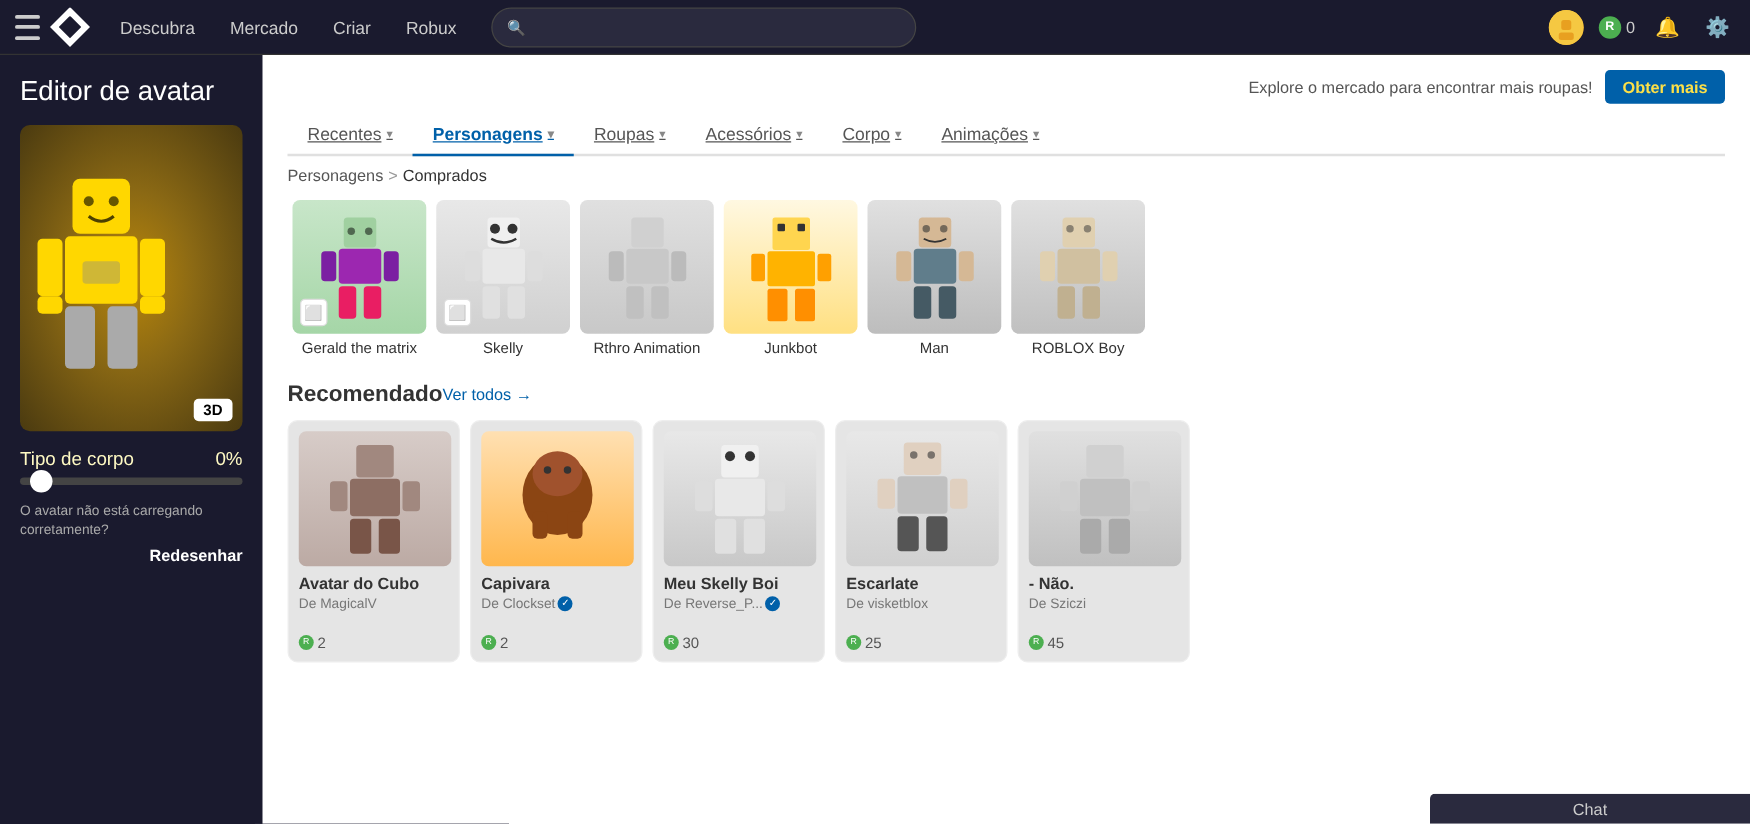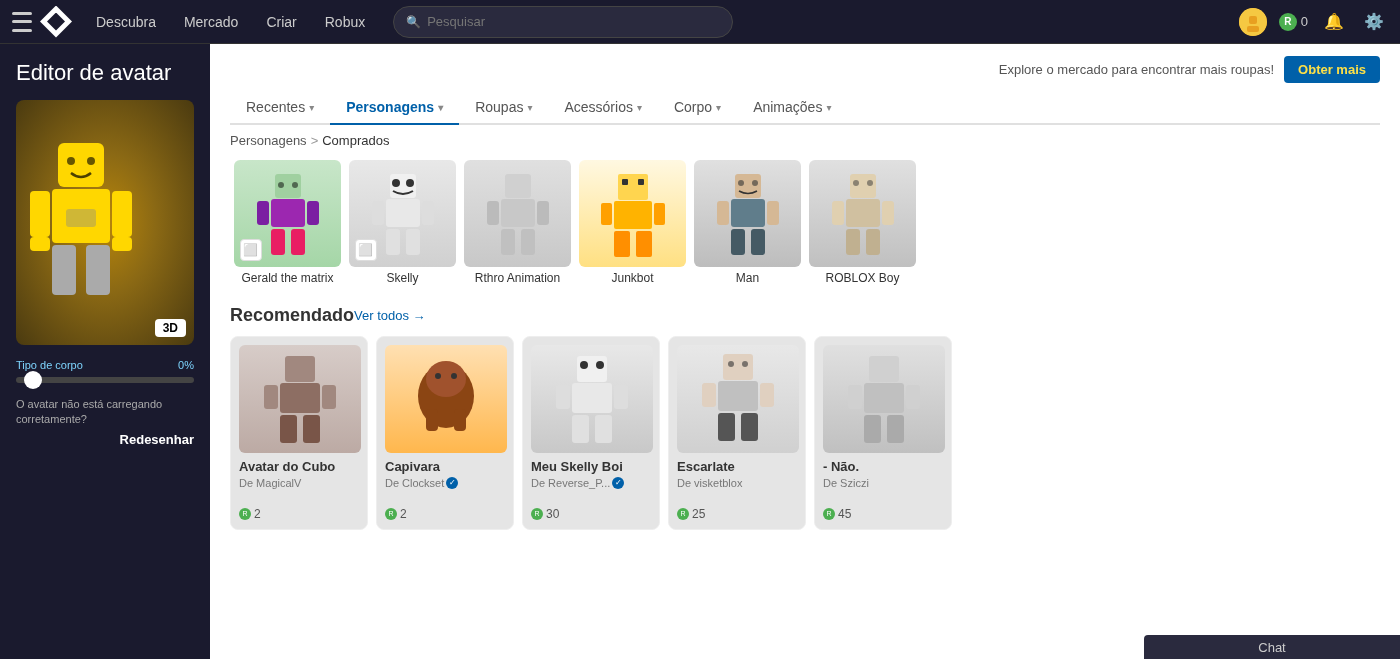--- a/index.html
+++ b/index.html
@@ -123,21 +123,21 @@
       overflow: hidden;
     }
     .avatar-3d-btn {
       position: absolute; bottom: 8px; right: 8px;
       background: #fff; color: #000; border: none;
       border-radius: 4px; padding: 2px 8px; font-size: 12px; font-weight: 600;
       cursor: pointer;
     }
     .body-type-row {
       display: flex; align-items: center; justify-content: space-between;
-      font-size: 11px; color: #7dd3fc;
+      font-size: 15px; color: #fef9c3;
     }
     .body-type-slider {
       width: 100%;
       position: relative; height: 6px; background: #444; border-radius: 3px; margin-top: 6px;
     }
     .body-type-slider-thumb {
       position: absolute; left: 8px; top: 50%;
       transform: translateY(-50%);
       width: 18px; height: 18px; border-radius: 50%; background: #fff;
       cursor: pointer;
@@ -184,20 +184,21 @@
     }
     .tab-item {
       padding: 8px 16px;
       cursor: pointer;
       font-size: 14px;
       color: #555;
       display: flex; align-items: center; gap: 4px;
       border-bottom: 2px solid transparent;
       margin-bottom: -2px;
       white-space: nowrap;
+      text-decoration: underline;
     }
     .tab-item.active {
       color: #0060a9;
       border-bottom-color: #0060a9;
       font-weight: 600;
     }
     .tab-chevron { font-size: 10px; color: #888; }
 
     
     .breadcrumb {
@@ -344,21 +345,20 @@
     <div class="topnav-logo-inner"></div>
   </div>
   <div class="topnav-links">
     <div class="topnav-link">Descubra</div>
     <div class="topnav-link">Mercado</div>
     <div class="topnav-link">Criar</div>
     <div class="topnav-link">Robux</div>
   </div>
   <div class="topnav-search">
     <span class="topnav-search-icon">🔍</span>
-    <input type="text" placeholder="Pesquisar" style="">
   </div>
   <div class="topnav-right">
     <div class="topnav-avatar">
       <svg width="28" height="28" viewBox="0 0 28 28">
         <rect width="28" height="28" rx="14" fill="#f5c842"></rect>
         <rect x="10" y="8" width="8" height="8" rx="2" fill="#e8a020"></rect>
         <rect x="8" y="18" width="12" height="6" rx="2" fill="#e8a020"></rect>
       </svg>
     </div>
     <div class="topnav-robux">

